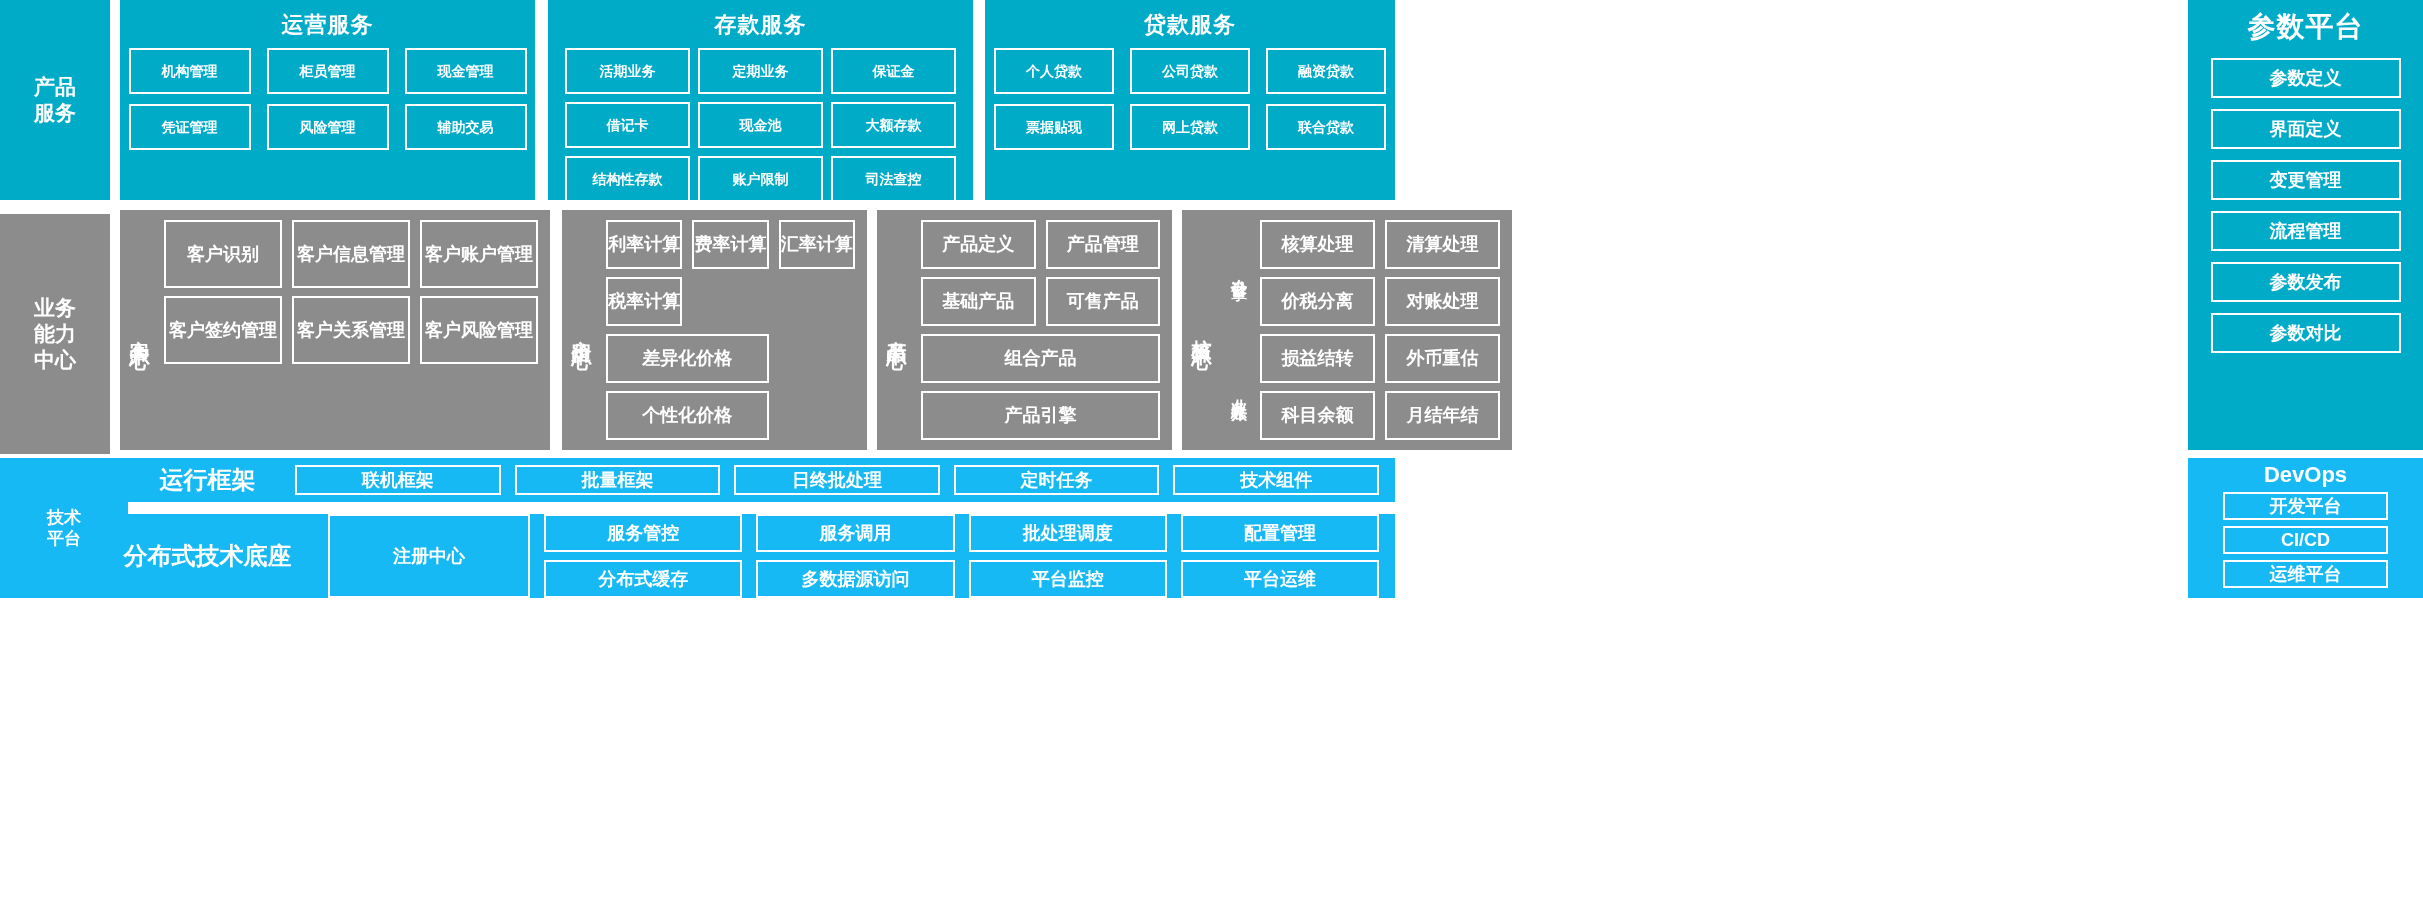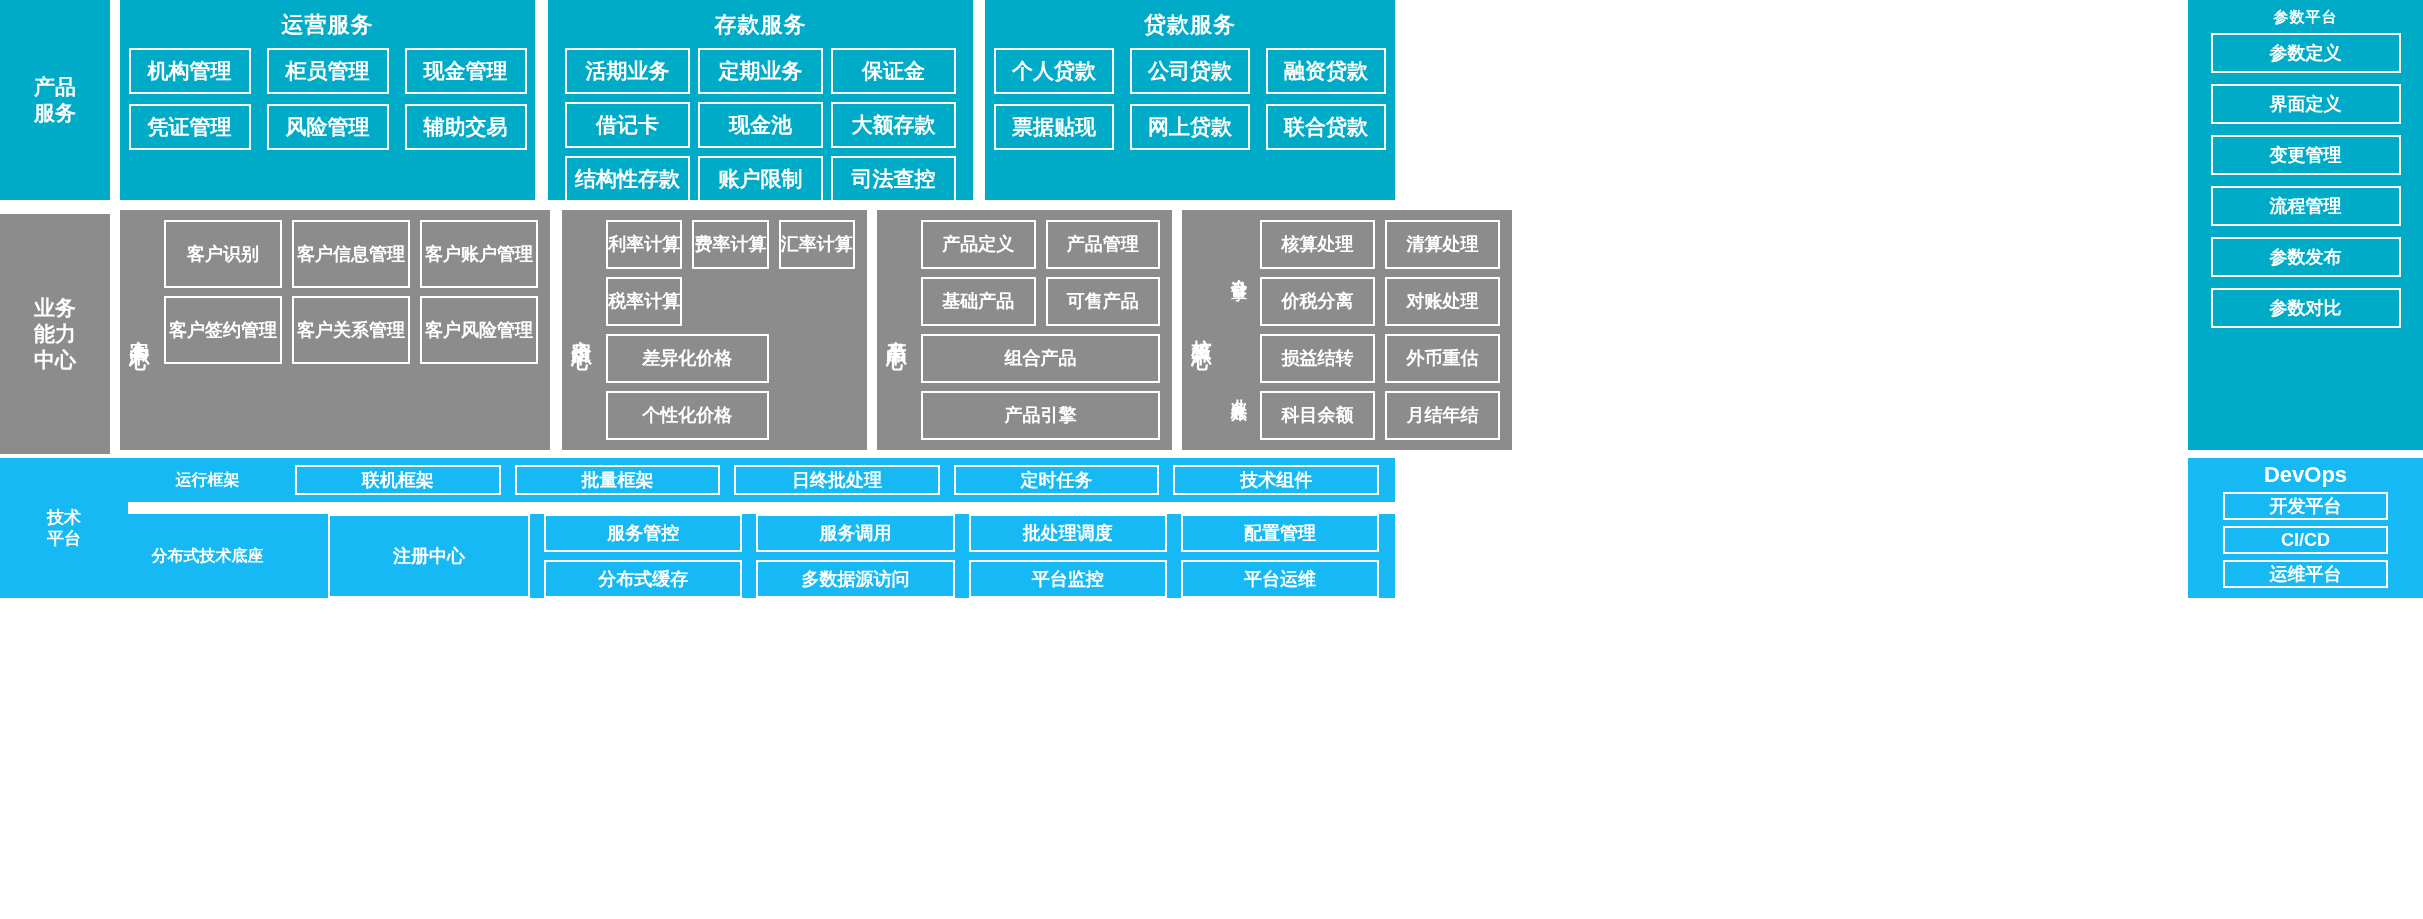--- a/index.html
+++ b/index.html
@@ -58,21 +58,21 @@
   }
   .svc-group {
     position: absolute; top: 0; height: 200px; background: #00ABC8;
     display: flex; flex-direction: column; align-items: center;
   }
   .svc-title {
     color: #ffffff; font-size: 22px; font-weight: bold;
     margin-top: 10px; margin-bottom: 8px; letter-spacing: 1px;
   }
   .svc-grid { display: grid; gap: 10px 16px; }
-  .svc-grid .cell { height: 46px; font-size: 21px; }
+  .svc-grid .cell { height: 46px; font-size: 14px; }
 
   #grp-operation { left: 120px; width: 415px; }
   #grp-operation .svc-grid { grid-template-columns: repeat(3, 122px); }
   #grp-deposit { left: 548px; width: 425px; }
   #grp-deposit .svc-grid { grid-template-columns: repeat(3, 125px); gap: 8px; }
   #grp-loan { left: 985px; width: 410px; }
   #grp-loan .svc-grid { grid-template-columns: repeat(3, 120px); }
 
   
   .row2 { position: absolute; left: 0; top: 210px; height: 240px; width: 100%; }
@@ -107,40 +107,40 @@
   .row3 { position: absolute; left: 0; top: 458px; height: 461px; width: 100%; }
   .r3-side {
     position: absolute; left: 0; top: 0; width: 128px; height: 140px;
     background: #16B9F3; font-size: 17px;
   }
   .tech-band {
     position: absolute; left: 120px; background: #16B9F3;
     display: flex; align-items: center;
   }
   .tech-band .tech-name {
-    color: #ffffff; font-weight: bold; font-size: 16px;
+    color: #ffffff; font-weight: bold; font-size: 24px;
     width: 175px; flex: none; text-align: center;
   }
   .tech-band .tech-items { flex: 1; display: flex; gap: 14px; padding-right: 16px; }
   .tech-band .cell { font-size: 18px; flex: 1; }
 
   #band-runtime { top: 0; height: 44px; width: 1275px; }
   #band-runtime .cell { height: 30px; }
   #band-base { top: 56px; height: 84px; width: 1275px; }
   #band-base .tech-items { align-items: stretch; }
   #band-base .base-col { flex: 1; display: flex; flex-direction: column; gap: 8px; }
   #band-base .base-col .cell { height: 28px; }
   #band-base .reg-cell { flex: 1; height: 84px; margin-left: 33px; }
 
   
   .param-platform {
     position: absolute; left: 2188px; top: 0; width: 235px; height: 450px;
     background: #00ABC8; display: flex; flex-direction: column; align-items: center;
   }
-  .param-platform .svc-title { font-size: 15px; margin-top: 8px; margin-bottom: 6px; }
+  .param-platform .svc-title { font-size: 28px; margin-top: 8px; margin-bottom: 12px; }
   .param-list { display: flex; flex-direction: column; gap: 11px; width: 190px; }
   .param-list .cell { height: 40px; font-size: 18px; }
 
   
   .devops {
     position: absolute; left: 2188px; top: 458px; width: 235px; height: 140px;
     background: #16B9F3; display: flex; flex-direction: column; align-items: center;
   }
   .devops .dev-title {
     color: #ffffff; font-size: 22px; font-weight: bold; margin-top: 4px; margin-bottom: 4px;

